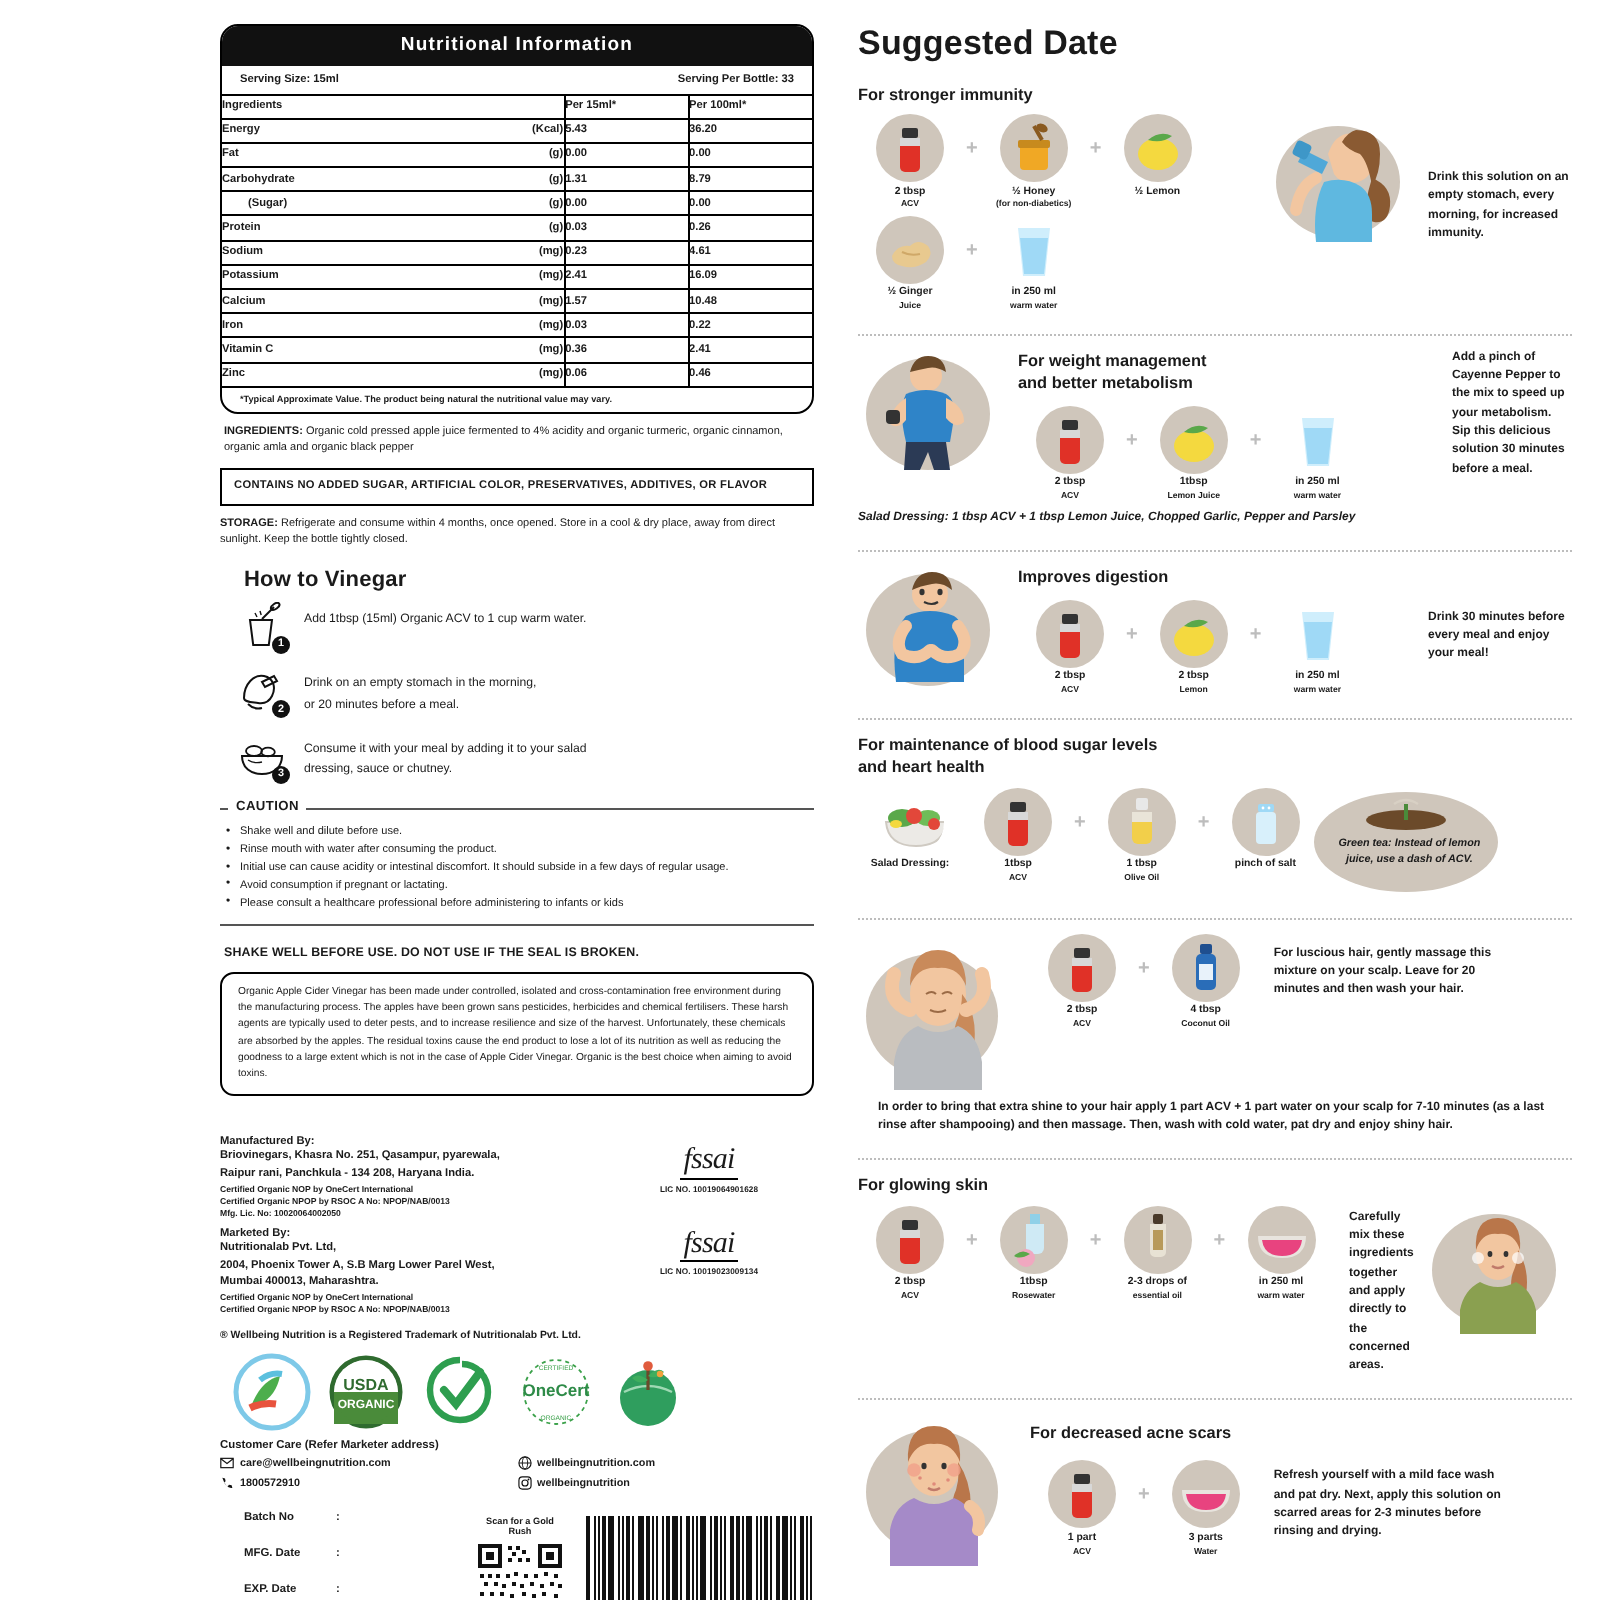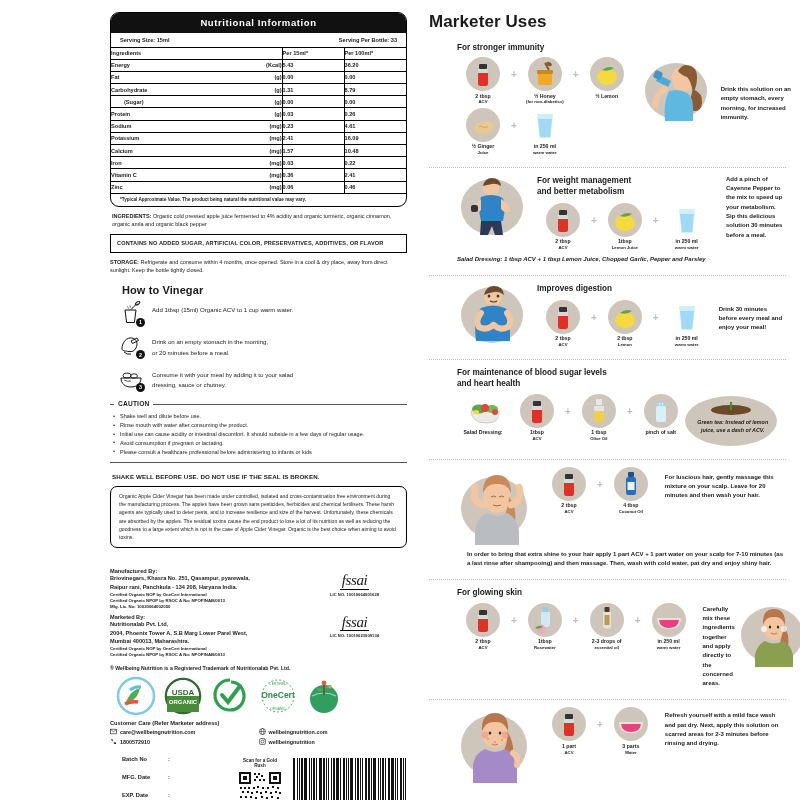--- a/index.html
+++ b/index.html
@@ -161,21 +161,21 @@
   .batch-val { font-size: 8.5px; font-weight: bold; }
   .codes { display: flex; align-items: flex-start; gap: 10px; padding-top: 2px; }
   .qr-wrap { text-align: center; }
   .qr-cap { font-size: 4.6px; font-weight: bold; margin-bottom: 2px; }
   .barcode { display: flex; align-items: flex-end; height: 62px; gap: 0; }
   .barcode i { display: block; background: #111; height: 100%; }
 
   
   .right-col { width: 385px; padding: 12px 14px 0 14px; }
   h1.suggested { font-size: 17px; font-weight: bold; letter-spacing: .1px; margin-bottom: 10px; }
-  .use-sect { padding-bottom: 6px; margin-left: 28px; }
+  .use-sect { padding-bottom: 6px; }
   .divider { border-top: 1px dotted #bdbdbd; margin: 5px 0 7px 0; }
   h3.use-h { font-size: 8.2px; font-weight: bold; line-height: 1.35; }
   .note { font-size: 6px; font-weight: bold; line-height: 1.5; }
   .note.italic { font-style: italic; }
   .ing-row { display: flex; align-items: flex-start; gap: 2px; }
   .ing-item { text-align: center; width: 52px; }
   .circ {
     width: 34px; height: 34px; border-radius: 50%;
     background: #cfc6bb; margin: 0 auto; position: relative; overflow: hidden;
   }
@@ -592,21 +592,21 @@
             <i style="width: 1px; margin-right: 1.5px;"></i>
             <i style="width: 2px; margin-right: 1px;"></i>
             <i style="width: 1px; margin-right: 1.5px;"></i>
             <i style="width: 1px; margin-right: 1px;"></i>
           </div>
       </div>
     </div>
   </div>
 
   <div class="right-col">
-    <h1 class="suggested">Marketer Uses</h1>
+    <h1 class="suggested">Suggested Date</h1>
 
     <div class="use-sect">
       <h3 class="use-h">For stronger immunity</h3>
       <div class="flex gap8" style="margin-top:4px">
         <div style="width:215px">
           <div class="ing-row">
             <div class="ing-item">
               <div class="circ">
                 <svg width="34" height="34" viewBox="0 0 34 34">
                     <rect x="13" y="7" width="8" height="5" rx="1" fill="#333"></rect>
@@ -989,20 +989,21 @@
             <ellipse cx="33" cy="26" rx="1.3" ry="1.6" fill="#333"></ellipse>
               <ellipse cx="43" cy="26" rx="1.3" ry="1.6" fill="#333"></ellipse>
             <circle cx="31" cy="32" r=".9" fill="#e08a7a"></circle>
               <circle cx="45" cy="33" r=".9" fill="#e08a7a"></circle>
               <circle cx="38" cy="35" r=".9" fill="#e08a7a"></circle>
             <path d="M35 37 q3 2 6 0" stroke="#c07a6a" stroke-width="1.2" fill="none"></path>
             <path d="M56 46 q6 4 4 12" stroke="#f2c6a0" stroke-width="6" fill="none" stroke-linecap="round"></path>
           </svg>
         </div>
         <div style="flex:1">
+          <h3 class="use-h" style="margin-bottom:8px;padding-top:4px">For decreased acne scars</h3>
           <div class="flex">
             <div class="ing-row">
               <div class="ing-item">
                 <div class="circ">
                   <svg width="34" height="34" viewBox="0 0 34 34">
                       <rect x="13" y="7" width="8" height="5" rx="1" fill="#333"></rect>
                       <rect x="12" y="12" width="10" height="17" rx="2.5" fill="#e03127"></rect>
                       <rect x="12" y="12" width="10" height="4" fill="#d8d8d8"></rect>
                     </svg>
                 </div>

